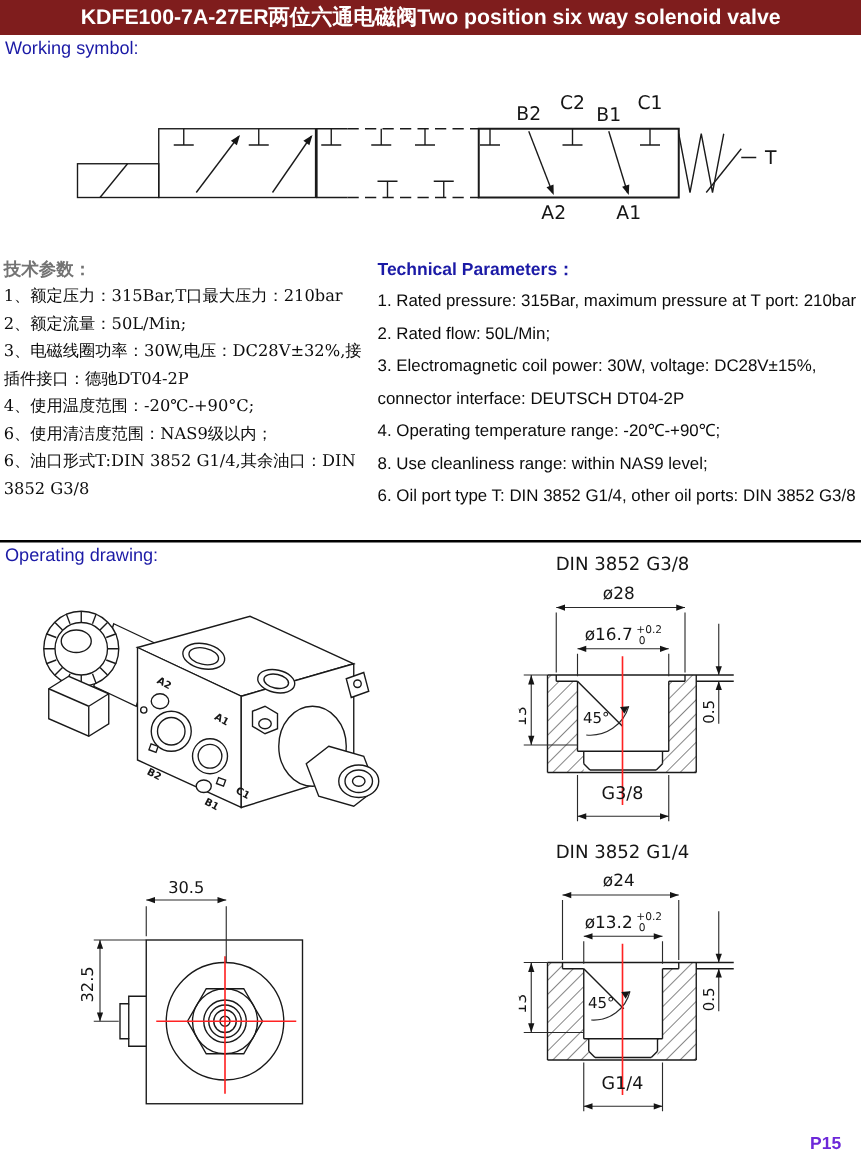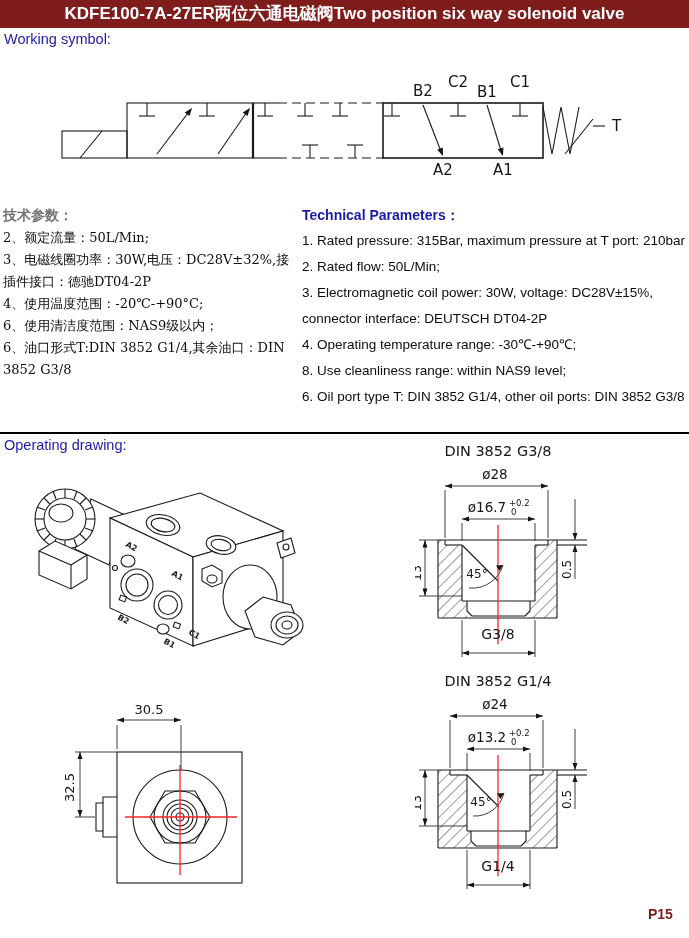--- a/index.html
+++ b/index.html
@@ -11,21 +11,21 @@
           font-family:"Liberation Sans",sans-serif;}
   .blue-label{color:#1b1aa6;font-weight:normal;font-size:14.5px;
               font-family:"Liberation Sans",sans-serif;}
   .col-cn{left:3px;top:205px;width:296px;font-family:"DejaVu Serif",serif;
           font-size:13px;line-height:22px;color:#0c0c0c;}
   .col-cn .col-heading{font-family:"Liberation Sans",sans-serif;font-size:14px;
           font-weight:bold;color:#737373;line-height:20px;margin-bottom:2px;}
   .col-en{left:302px;top:205px;width:384px;font-size:13.5px;line-height:26px;color:#0c0c0c;}
   .col-en .col-heading{font-size:14px;font-weight:bold;color:#1b1aa6;line-height:20px;margin-bottom:3px;}
   .divider{left:0;top:432px;width:689px;height:0;border-top:2px solid #000;}
-  .pageno{left:648px;top:906px;font-weight:bold;font-size:14px;color:#7f1d1d;}
+  .pageno{left:648px;top:906px;font-weight:bold;font-size:14px;color:#6d28d9;}
   svg{display:block;}
   svg text{font-family:"DejaVu Sans",sans-serif;fill:#151515;}
   .thin  {stroke:#1a1a1a;stroke-width:1.1;fill:none;}
   .thick {stroke:#1a1a1a;stroke-width:2.2;fill:none;}
   .dimln {stroke:#2a2a2a;stroke-width:0.9;fill:none;}
   .redln {stroke:#ff2222;stroke-width:1.3;fill:none;}
   .arr   {fill:#151515;stroke:none;}
   .white {fill:#ffffff;}
 </style>
 </head>
@@ -92,33 +92,34 @@
     <text x="435" y="34">B1</text>
     <text x="468" y="24">C1</text>
     <text x="391" y="112">A2</text>
     <text x="451" y="112">A1</text>
     <text x="560" y="68" text-anchor="start">T</text>
   </g>
 </svg>
 
 <div class="abs col-cn">
   <div class="col-heading">技术参数：</div>
+  <div>1、额定压力：315Bar,T口最大压力：210bar</div>
   <div>2、额定流量：50L/Min;</div>
   <div>3、电磁线圈功率：30W,电压：DC28V±32%,接插件接口：德驰DT04-2P</div>
   <div>4、使用温度范围：-20℃-+90°C;</div>
   <div>6、使用清洁度范围：NAS9级以内；</div>
   <div>6、油口形式T:DIN 3852 G1/4,其余油口：DIN 3852 G3/8</div>
 </div>
 
 <div class="abs col-en">
   <div class="col-heading">Technical Parameters：</div>
   <div>1. Rated pressure: 315Bar, maximum pressure at T port: 210bar</div>
   <div>2. Rated flow: 50L/Min;</div>
   <div>3. Electromagnetic coil power: 30W, voltage: DC28V±15%, connector interface: DEUTSCH DT04-2P</div>
-  <div>4. Operating temperature range: -30℃-+90℃;</div>
+  <div>4. Operating temperature range: -20℃-+90℃;</div>
   <div>8. Use cleanliness range: within NAS9 level;</div>
   <div>6. Oil port type T: DIN 3852 G1/4, other oil ports: DIN 3852 G3/8</div>
 </div>
 
 <div class="abs divider"></div>
 
 <div class="abs blue-label" style="left:4px;top:437px;">Operating drawing:</div>
 
 <svg class="abs" style="left:25px;top:473px;" width="300" height="195" viewBox="0 0 300 195">
   <g class="thin white">

